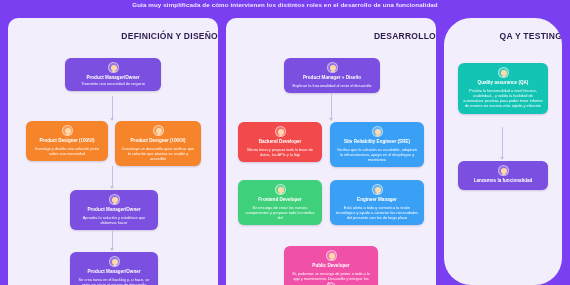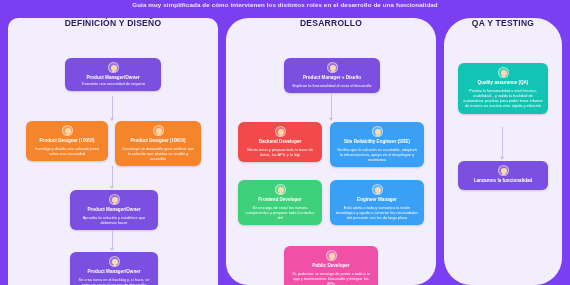--- a/index.html
+++ b/index.html
@@ -32,28 +32,29 @@
     display: flex;
     gap: 8px;
   }
   .col {
     background: #f3eefc;
     border-radius: 10px 10px 0 0;
     position: relative;
     overflow: hidden;
   }
   .col-1 { width: 210px; }
-  .col-2 { width: 210px; border-radius: 22px; }
+  .col-2 { width: 210px; }
   .col-3 { width: 118px; border-radius: 27px; }
   .col-title {
-    text-align: center;
+    text-align: right;
     font-size: 8.5px;
     font-weight: 700;
     color: #2b1b4d;
     letter-spacing: .03em;
+    margin-top: 13px;
   }
   .card {
     position: absolute;
     border-radius: 6px;
     color: #fff;
     padding: 4px 5px 5px 5px;
     box-shadow: 0 1px 2px rgba(40,10,80,.18);
   }
   .card .avatar {
     width: 11px; height: 11px;

